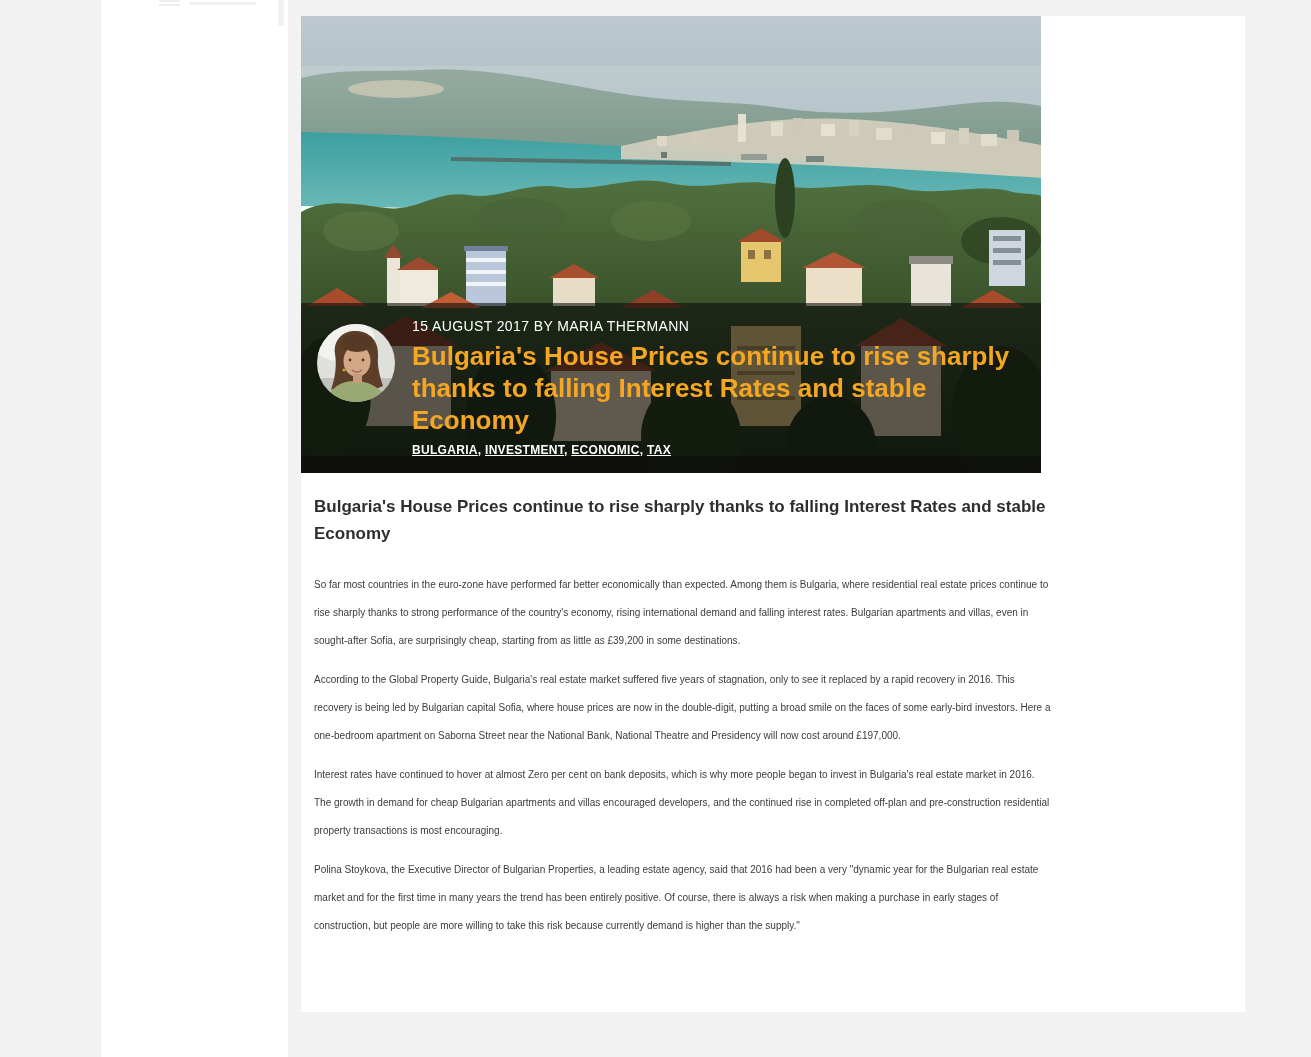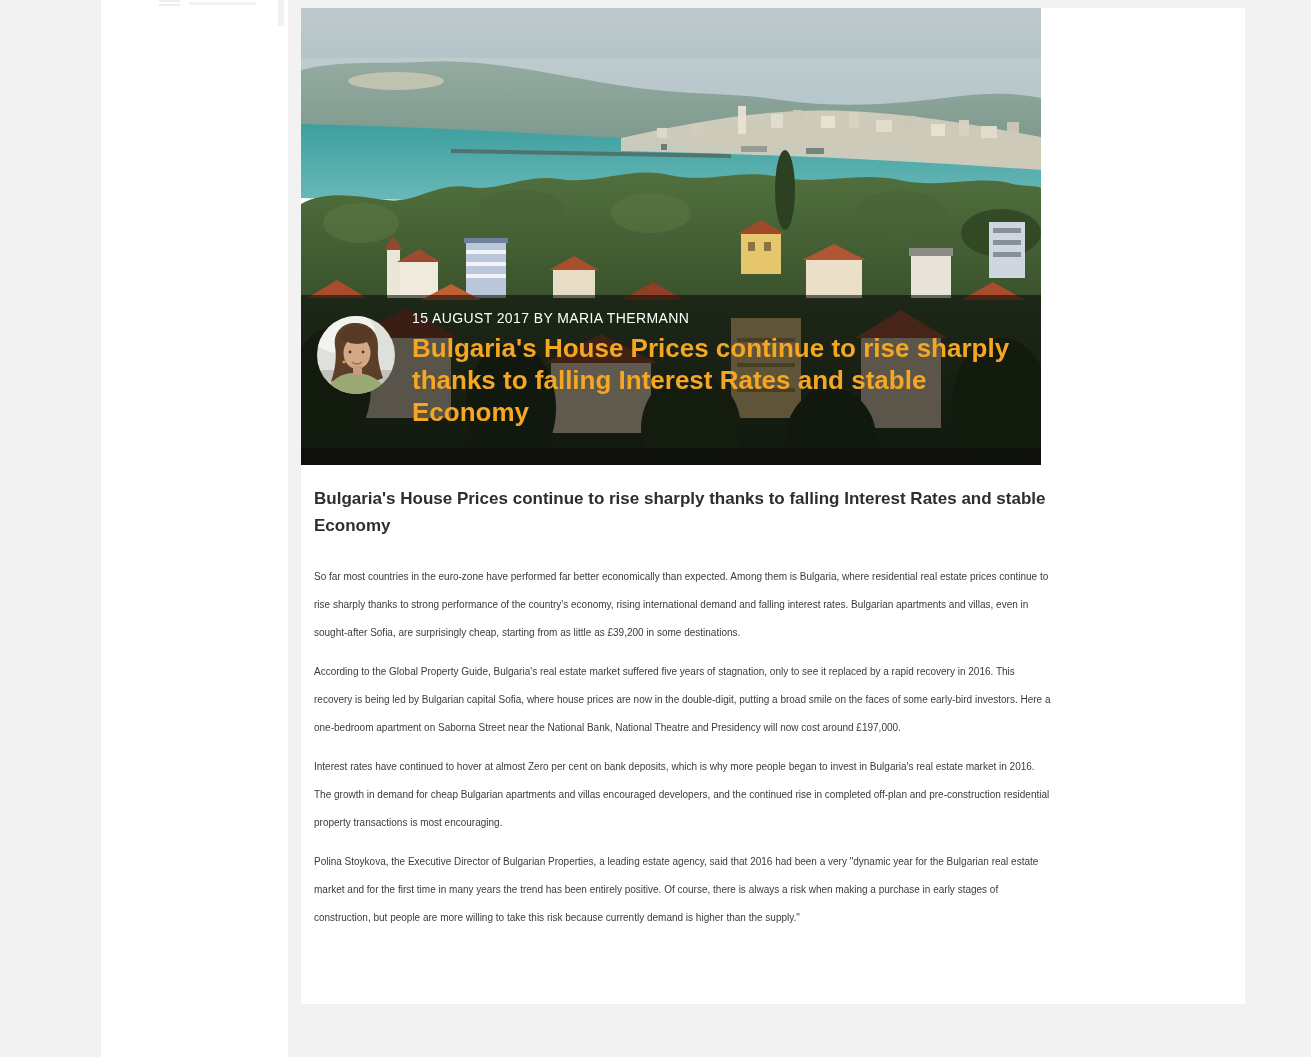--- a/index.html
+++ b/index.html
@@ -15,21 +15,21 @@
     position: absolute; left: 101px; top: 0;
     width: 187px; height: 1057px;
     background: #ffffff;
   }
   .artifact { position: absolute; background: #eeeef1; }
   .a1 { left: 58px; top: 0;  width: 21px; height: 2px; }
   .a2 { left: 58px; top: 4px; width: 21px; height: 2px; }
   .a3 { left: 88px; top: 2px; width: 67px; height: 3px; background: #f1f1f4; }
   .a4 { right: 4px; top: 0;  width: 6px;  height: 26px; background: #f1f1f4; }
   .main-card {
-    position: absolute; left: 301px; top: 8px;
+    position: absolute; left: 301px; top: 16px;
     width: 944px; height: 996px;
     background: #ffffff;
   }
   .hero {
     position: relative;
     width: 740px; height: 457px;
     overflow: hidden;
   }
   .hero svg.photo { display: block; }
   .hero-overlay {
@@ -210,20 +210,23 @@
           <circle cx="33" cy="36" r="1.4" fill="#4a3526"></circle>
           <circle cx="46" cy="36" r="1.4" fill="#4a3526"></circle>
           <path d="M8,78 C14,62 26,56 40,57 C56,58 66,66 70,78 Z" fill="#9aa873"></path>
           <rect x="36" y="50" width="9" height="9" fill="#c79c7d"></rect>
           <circle cx="27" cy="46" r="1.6" fill="#caa83c"></circle>
         </svg>
       </div>
       <div class="overlay-text">
         <div class="date-line">15 AUGUST 2017 BY MARIA THERMANN</div>
         <h1 class="overlay-title">Bulgaria's House Prices continue to rise sharply thanks to falling Interest Rates and stable Economy</h1>
+        <div class="tags">
+          <a>BULGARIA</a><span class="sep">, </span><a>INVESTMENT</a><span class="sep">, </span><a>ECONOMIC</a><span class="sep">, </span><a>TAX</a>
+        </div>
       </div>
     </div>
   </div>
 
   <div class="article">
     <h2>Bulgaria's House Prices continue to rise sharply thanks to falling Interest Rates and stable Economy</h2>
     <p>So far most countries in the euro-zone have performed far better economically than expected. Among them is Bulgaria, where residential real estate prices continue to rise sharply thanks to strong performance of the country's economy, rising international demand and falling interest rates. Bulgarian apartments and villas, even in sought-after Sofia, are surprisingly cheap, starting from as little as £39,200 in some destinations.</p>
     <p>According to the Global Property Guide, Bulgaria's real estate market suffered five years of stagnation, only to see it replaced by a rapid recovery in 2016. This recovery is being led by Bulgarian capital Sofia, where house prices are now in the double-digit, putting a broad smile on the faces of some early-bird investors. Here a one-bedroom apartment on Saborna Street near the National Bank, National Theatre and Presidency will now cost around £197,000.</p>
     <p>Interest rates have continued to hover at almost Zero per cent on bank deposits, which is why more people began to invest in Bulgaria's real estate market in 2016. The growth in demand for cheap Bulgarian apartments and villas encouraged developers, and the continued rise in completed off-plan and pre-construction residential property transactions is most encouraging.</p>
     <p>Polina Stoykova, the Executive Director of Bulgarian Properties, a leading estate agency, said that 2016 had been a very "dynamic year for the Bulgarian real estate market and for the first time in many years the trend has been entirely positive. Of course, there is always a risk when making a purchase in early stages of construction, but people are more willing to take this risk because currently demand is higher than the supply."</p>

